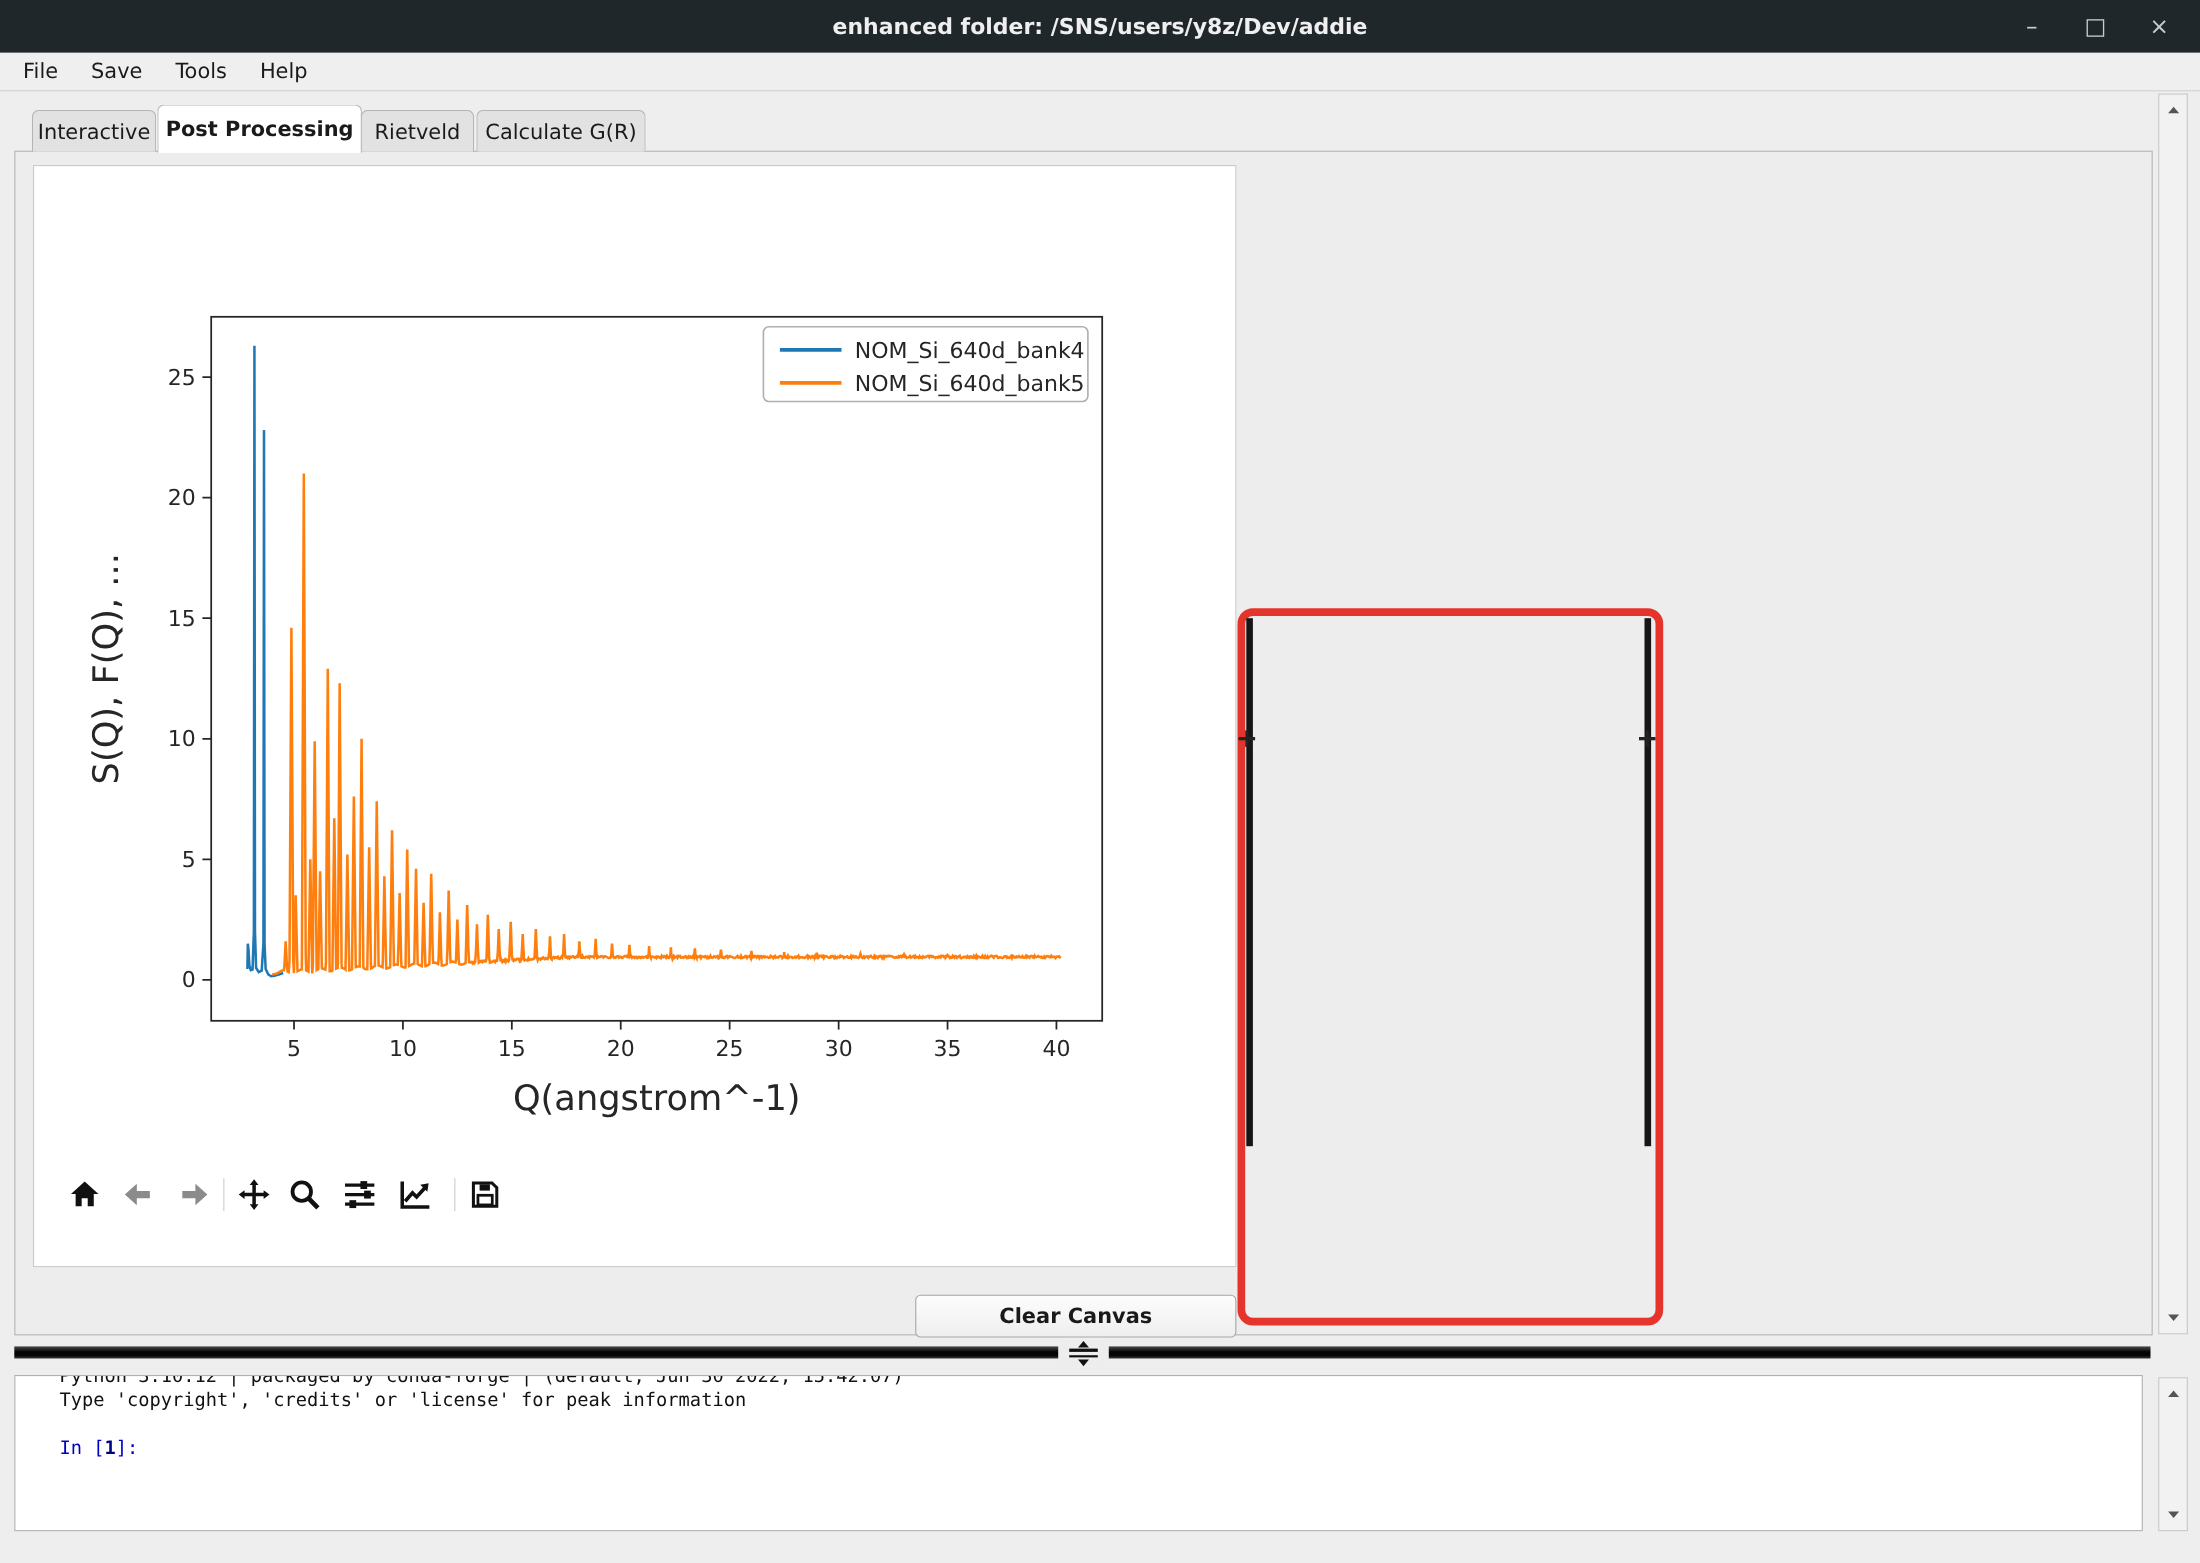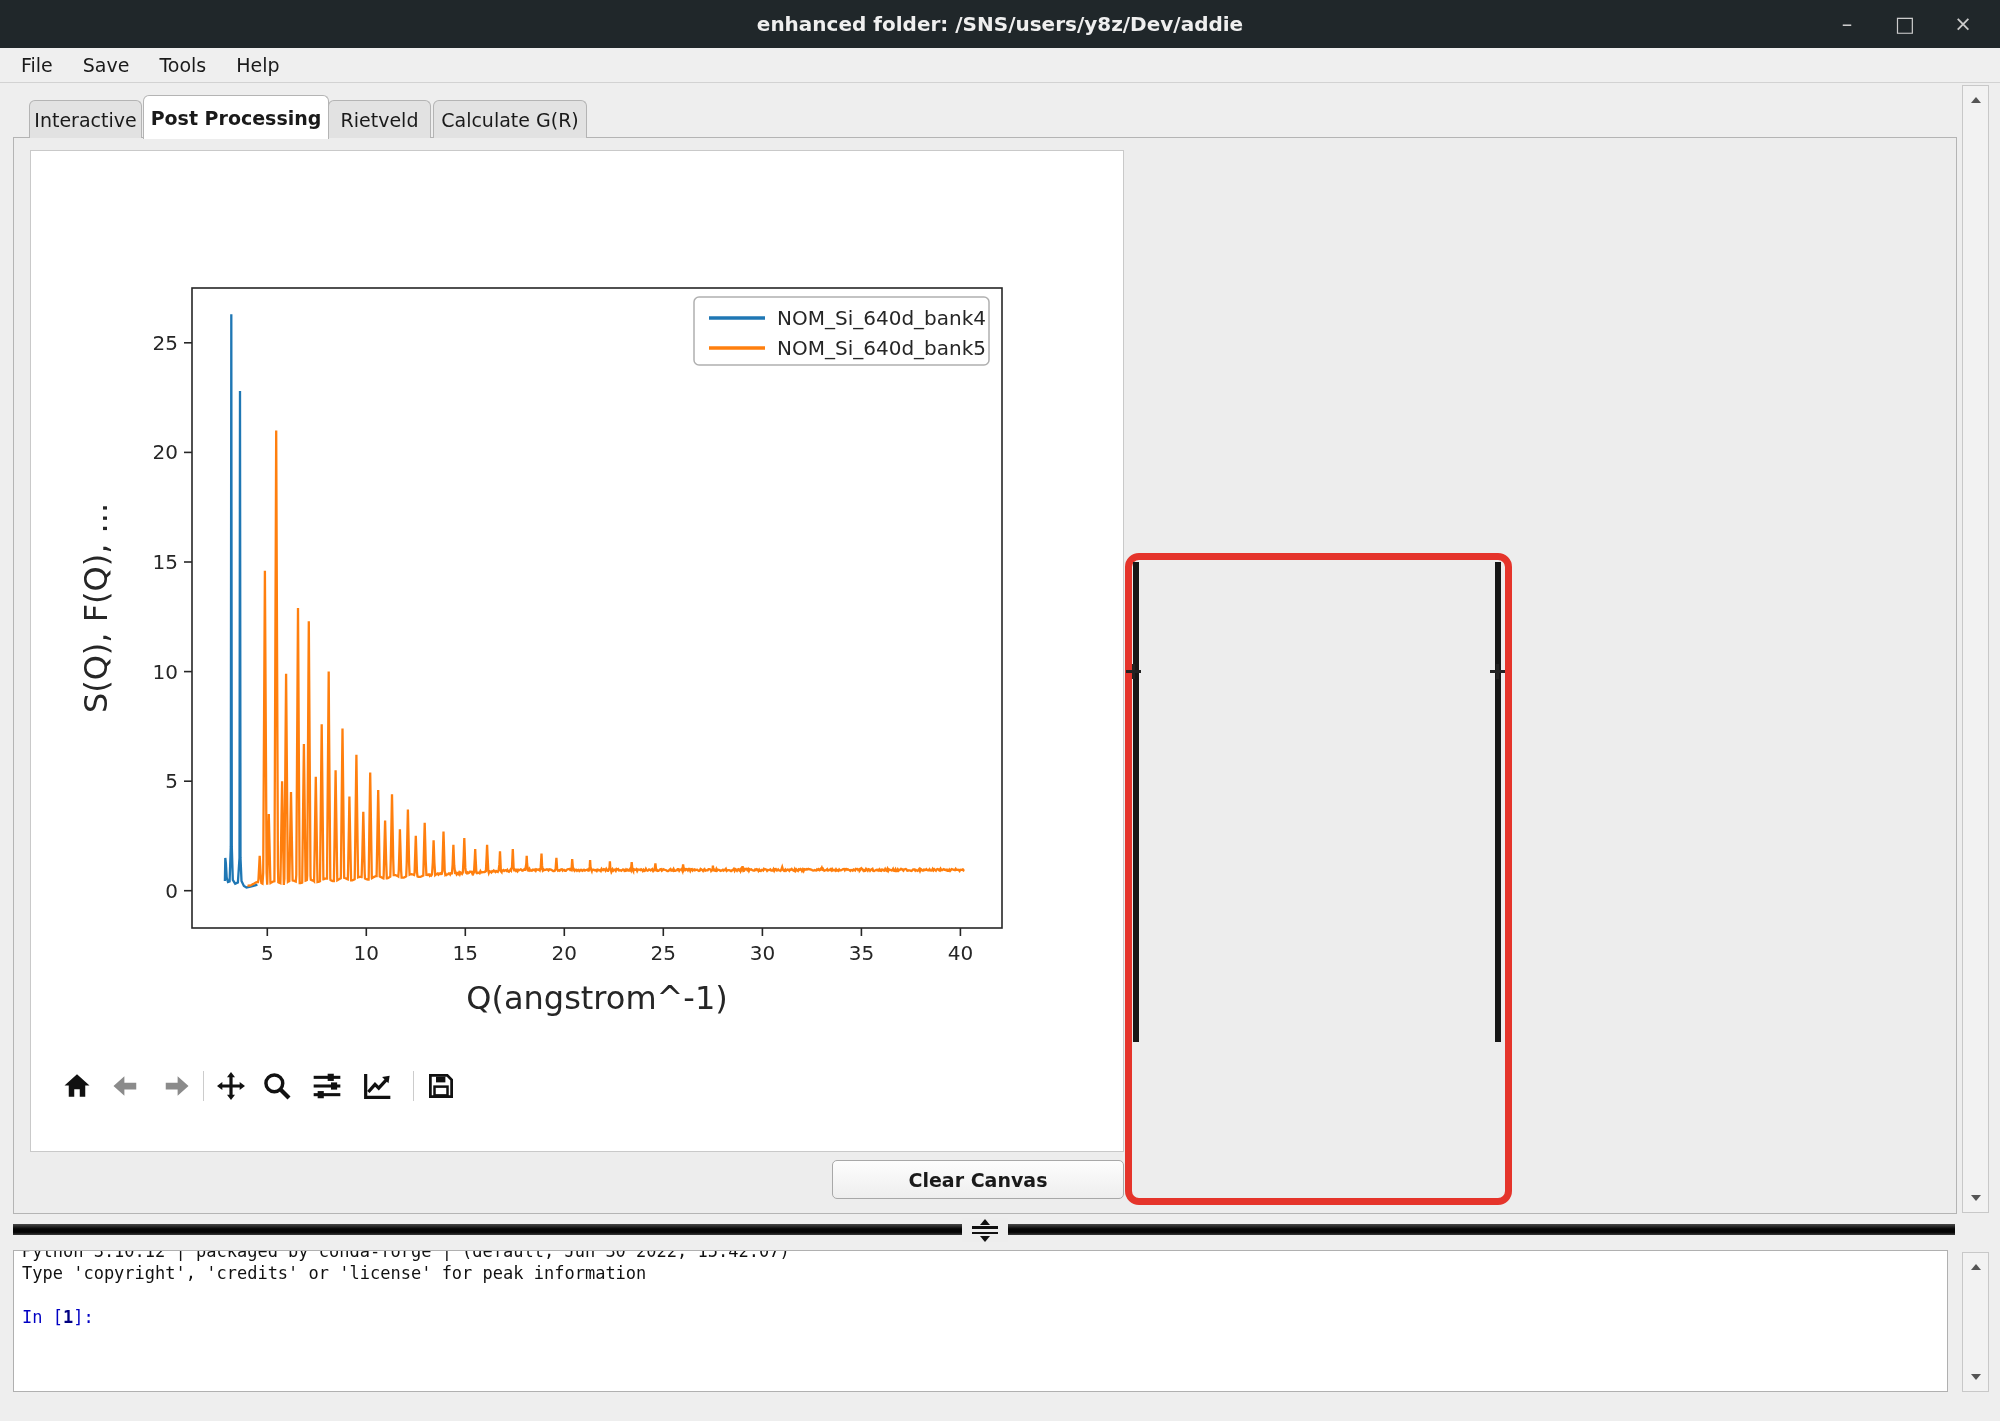--- a/index.html
+++ b/index.html
@@ -12,21 +12,21 @@
   .winbtns{position:absolute;right:8px;top:4px;display:flex;}
   .winbtn{width:58px;height:40px;color:#cccccc;font-size:21px;display:flex;align-items:center;justify-content:center;}
   
   .menubar{left:0;top:48px;width:2000px;height:34px;background:#efefef;border-bottom:1px solid #d2d2d2;display:flex;align-items:center;padding-left:6px;}
   .menu-item{font-size:19px;padding:0 15px;height:100%;display:flex;align-items:center;}
   
   .tab{position:absolute;height:37px;top:100px;background:#e2e2e2;border:1px solid #b4b4b4;border-bottom:none;border-radius:6px 6px 0 0;display:flex;align-items:center;justify-content:center;font-size:19px;z-index:2;}
   .tab.active{top:95px;height:43px;background:#ffffff;font-weight:600;z-index:4;}
   .content-frame{left:13px;top:137px;width:1942px;height:1075px;border:1px solid #b4b4b4;background:#ededed;z-index:1;}
   
-  .btn{background:linear-gradient(#fdfdfd,#eeeeee);border:1px solid #a8a8a8;border-radius:5px;font-size:19px;font-weight:600;display:flex;align-items:center;justify-content:center;color:#1a1a1a;}
+  .btn{background:linear-gradient(#fdfdfd,#eeeeee);border:1px solid #a8a8a8;border-radius:5px;font-size:19px;font-weight:600;display:flex;align-items:center;justify-content:center;color:#1a1a1a;margin-top:17px;}
   .btn.disabled{color:#ababab;}
   .lbl{font-size:19px;font-weight:600;color:#1a1a1a;white-space:nowrap;}
   .fieldbox{background:#ffffff;border:1px solid #989898;border-radius:5px;font-size:19px;font-weight:600;display:flex;align-items:center;justify-content:flex-end;padding:0 9px;box-sizing:border-box;}
   .spinwrap{display:flex;background:#ffffff;border:1px solid #989898;border-radius:5px;box-sizing:border-box;overflow:hidden;}
   .spinval{flex:1;display:flex;align-items:center;justify-content:flex-end;font-size:19px;font-weight:600;padding-right:7px;}
   .spinbtns{width:23px;border-left:1px solid #aaaaaa;display:flex;flex-direction:column;background:linear-gradient(#fafafa,#ececec);}
   .spinbtns div{flex:1;display:flex;align-items:center;justify-content:center;}
   .spinbtns div:first-child{border-bottom:1px solid #bbbbbb;}
   .tri-up{width:0;height:0;border-left:5px solid transparent;border-right:5px solid transparent;border-bottom:6px solid #444444;}
   .tri-down{width:0;height:0;border-left:5px solid transparent;border-right:5px solid transparent;border-top:6px solid #444444;}
@@ -409,21 +409,21 @@
 
   <div class="abs hsplit"></div>
   <div class="abs hsplit-gap">
     <span class="tri-up" style="border-bottom-color:#111;"></span>
     <span class="hline"></span>
       <span class="hline"></span>
     <span class="tri-down" style="border-top-color:#111;"></span>
   </div>
 
   <div class="abs console">
-    <div id="console-lines" style="padding-left:8px;">
+    <div id="console-lines" style="padding-left:40px;">
         <div class="clipline">
           <div class="conline">Python 3.10.12 | packaged by conda-forge | (default, Jun 30 2022, 15:42:07)</div>
         </div>
         <div class="conline">Type 'copyright', 'credits' or 'license' for peak information</div>
         <div class="conline"> </div>
         <div class="conline"><span class="prompt-in">In </span><span class="prompt-b">[</span><span class="prompt-num">1</span><span class="prompt-b">]:</span></div>
       </div>
   </div>
   <div class="abs sbar" style="left:1962px;top:1252px;width:27px;height:140px;">
     <div class="sarr" style="top:2px;">

